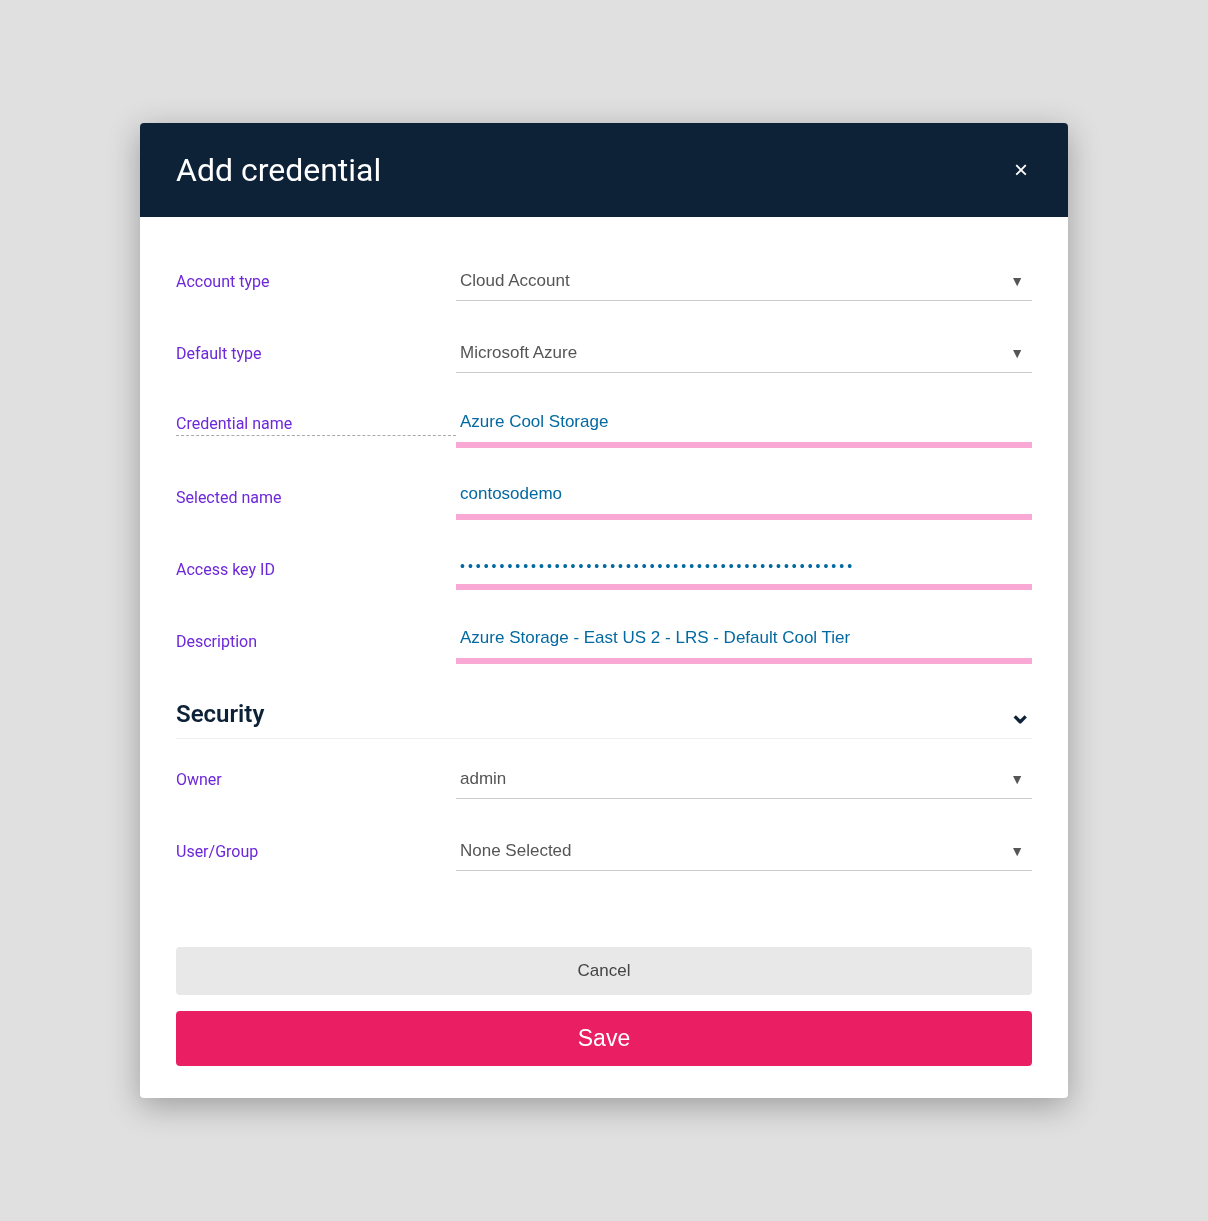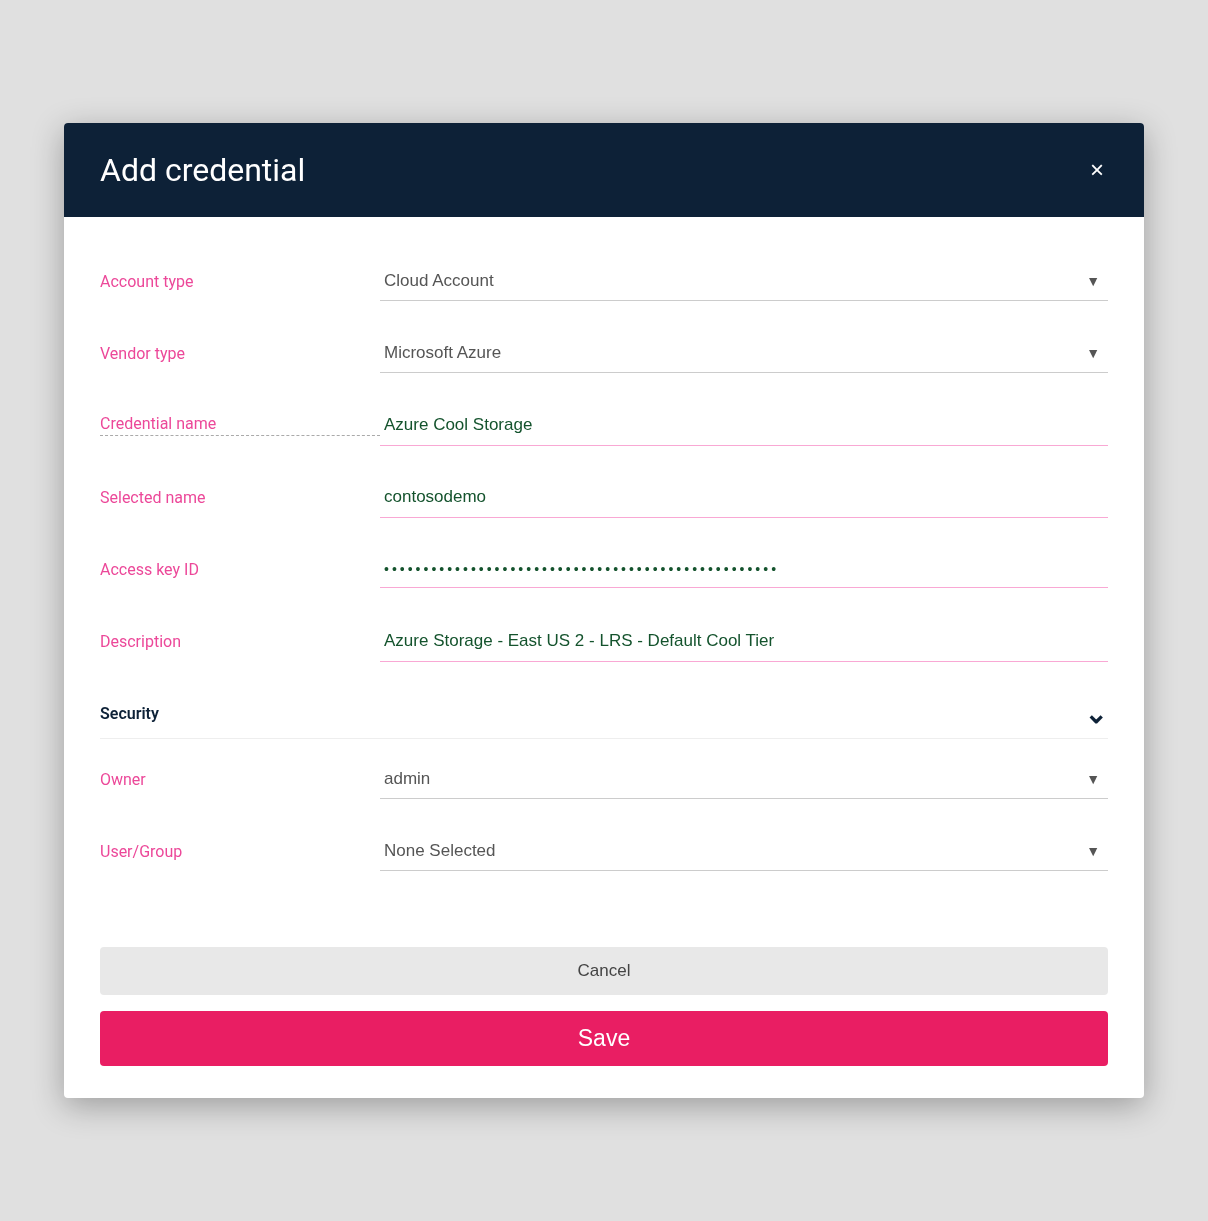--- a/index.html
+++ b/index.html
@@ -11,21 +11,21 @@
     body {
       background: #e0e0e0;
       display: flex;
       justify-content: center;
       align-items: center;
       min-height: 100vh;
       font-family: -apple-system, BlinkMacSystemFont, 'Segoe UI', Roboto, sans-serif;
     }
 
     .dialog {
-      width: 1080px;
+      width: 928px;
       background: #ffffff;
       border-radius: 4px;
       overflow: hidden;
       box-shadow: 0 8px 32px rgba(0,0,0,0.3);
     }
 
     .dialog-header {
       background: #0d2137;
       padding: 28px 36px;
       display: flex;
@@ -57,40 +57,40 @@
       display: flex;
       align-items: center;
       margin-bottom: 8px;
       min-height: 64px;
     }
 
     .form-label {
       width: 280px;
       flex-shrink: 0;
       font-size: 16px;
-      color: #ec4899;
+      color: #6d28d9;
     }
 
     .form-label.dashed {
       border-bottom: 1px dashed #aaaaaa;
       padding-bottom: 2px;
     }
 
     .form-control {
       flex: 1;
       position: relative;
     }
 
     .form-input {
       width: 100%;
       border: none;
-      border-bottom: 1px solid #f9a8d4;
+      border-bottom: 6px solid #f9a8d4;
       padding: 10px 4px;
       font-size: 17px;
-      color: #14532d;
+      color: #0369a1;
       background: transparent;
       outline: none;
     }
 
     .form-select-wrapper {
       width: 100%;
       position: relative;
       border-bottom: 1px solid #cccccc;
     }
 
@@ -124,21 +124,21 @@
     .section-header {
       display: flex;
       justify-content: space-between;
       align-items: center;
       padding: 16px 0 8px 0;
       margin-bottom: 8px;
       border-bottom: 1px solid #eeeeee;
     }
 
     .section-title {
-      font-size: 16px;
+      font-size: 24px;
       font-weight: 600;
       color: #0d2137;
     }
 
     .section-chevron {
       color: #0d2137;
       font-size: 22px;
       cursor: pointer;
     }
 
@@ -190,21 +190,21 @@
           <select class="form-select">
             <option>Cloud Account</option>
             <option>On-Premise Account</option>
           </select>
           <span class="select-arrow">▼</span>
         </div>
       </div>
     </div>
 
     <div class="form-row">
-      <label class="form-label">Vendor type</label>
+      <label class="form-label">Default type</label>
       <div class="form-control">
         <div class="form-select-wrapper">
           <select class="form-select">
             <option>Microsoft Azure</option>
             <option>Amazon AWS</option>
             <option>Google Cloud</option>
           </select>
           <span class="select-arrow">▼</span>
         </div>
       </div>

